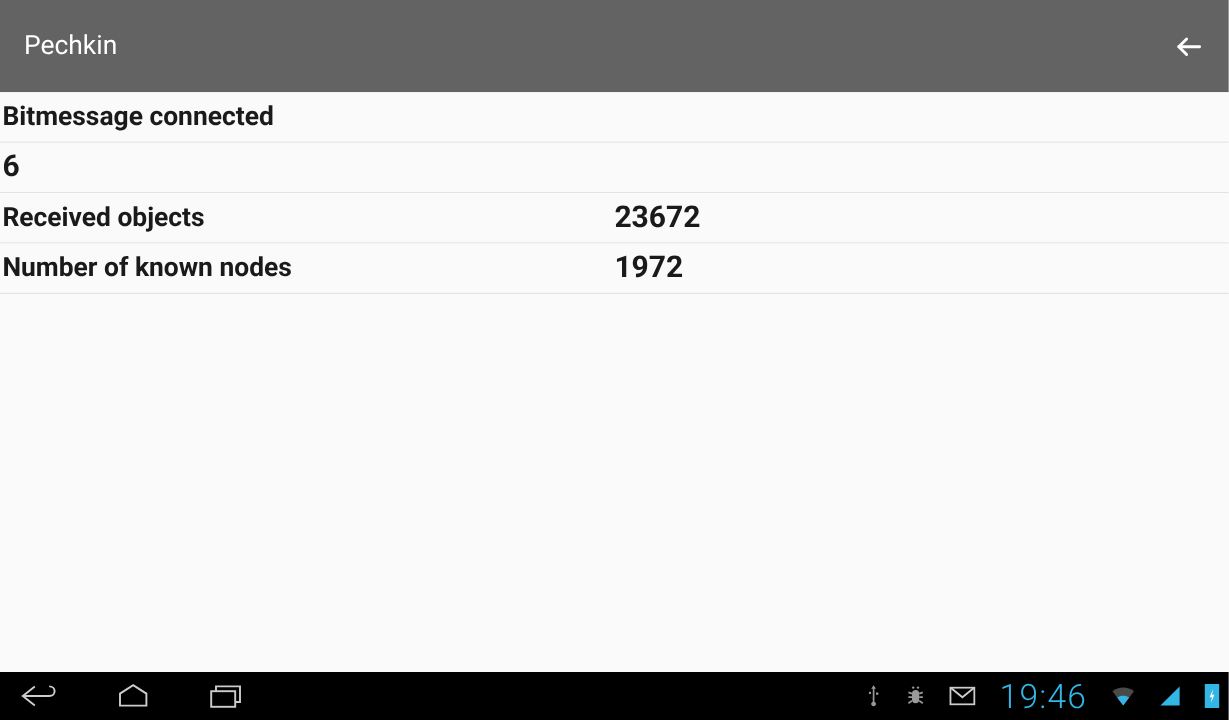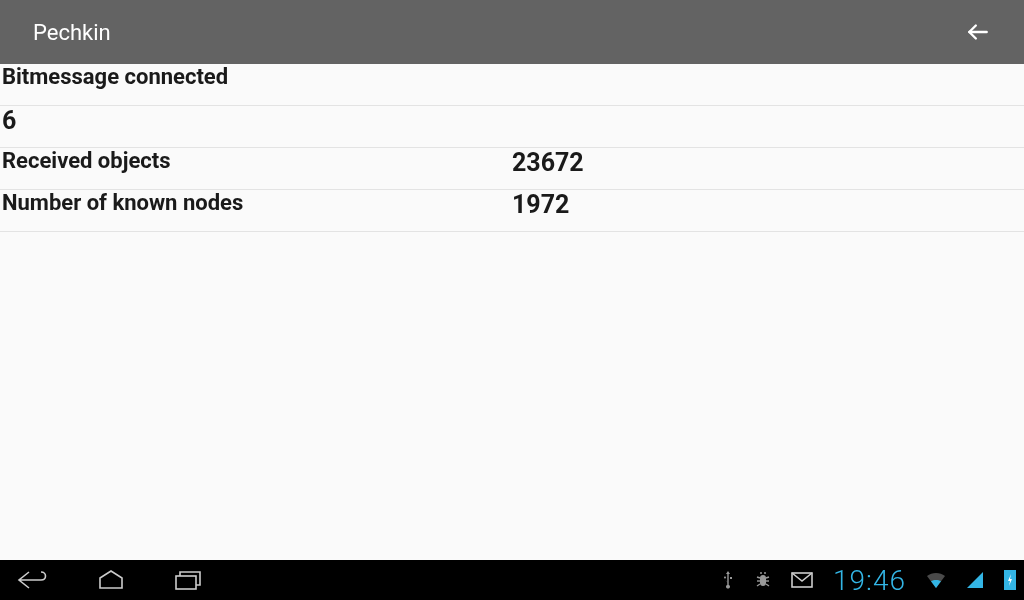--- a/index.html
+++ b/index.html
@@ -5,44 +5,45 @@
     * { margin: 0; padding: 0; box-sizing: border-box; }
     body {
       width: 1024px;
       height: 600px;
       font-family: Roboto, "Helvetica Neue", Arial, sans-serif;
       background: #fafafa;
       overflow: hidden;
       position: relative;
     }
     .action-bar {
-      height: 64px;
+      height: 77px;
       background: #636363;
       display: flex;
       align-items: center;
       justify-content: space-between;
-      padding: 0 33px;
+      padding: 0 20px;
     }
     .action-bar-title {
       color: #fff;
       font-size: 22px;
       font-weight: 400;
     }
     .back-arrow {
       color: #fff;
       cursor: pointer;
       display: flex;
       align-items: center;
     }
     .content {
       background: #fafafa;
     }
     .status-row {
       height: 42px;
       display: flex;
+      align-items: center;
       padding: 0 2px;
       border-bottom: 1px solid #e3e3e3;
       background: #fafafa;
     }
     .row-label {
       width: 510px;
       font-size: 22px;
       font-weight: 700;
       color: #1a1a1a;
     }

